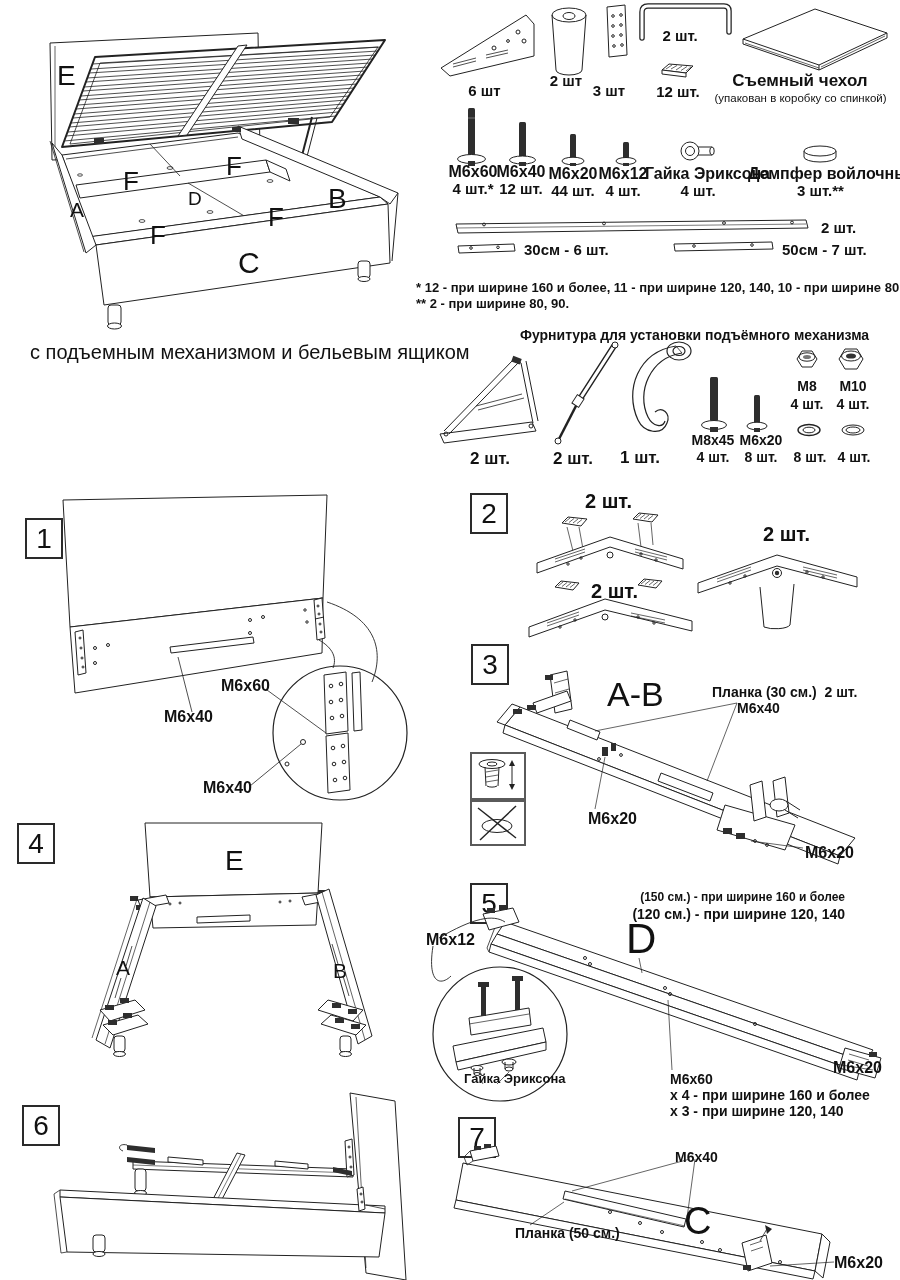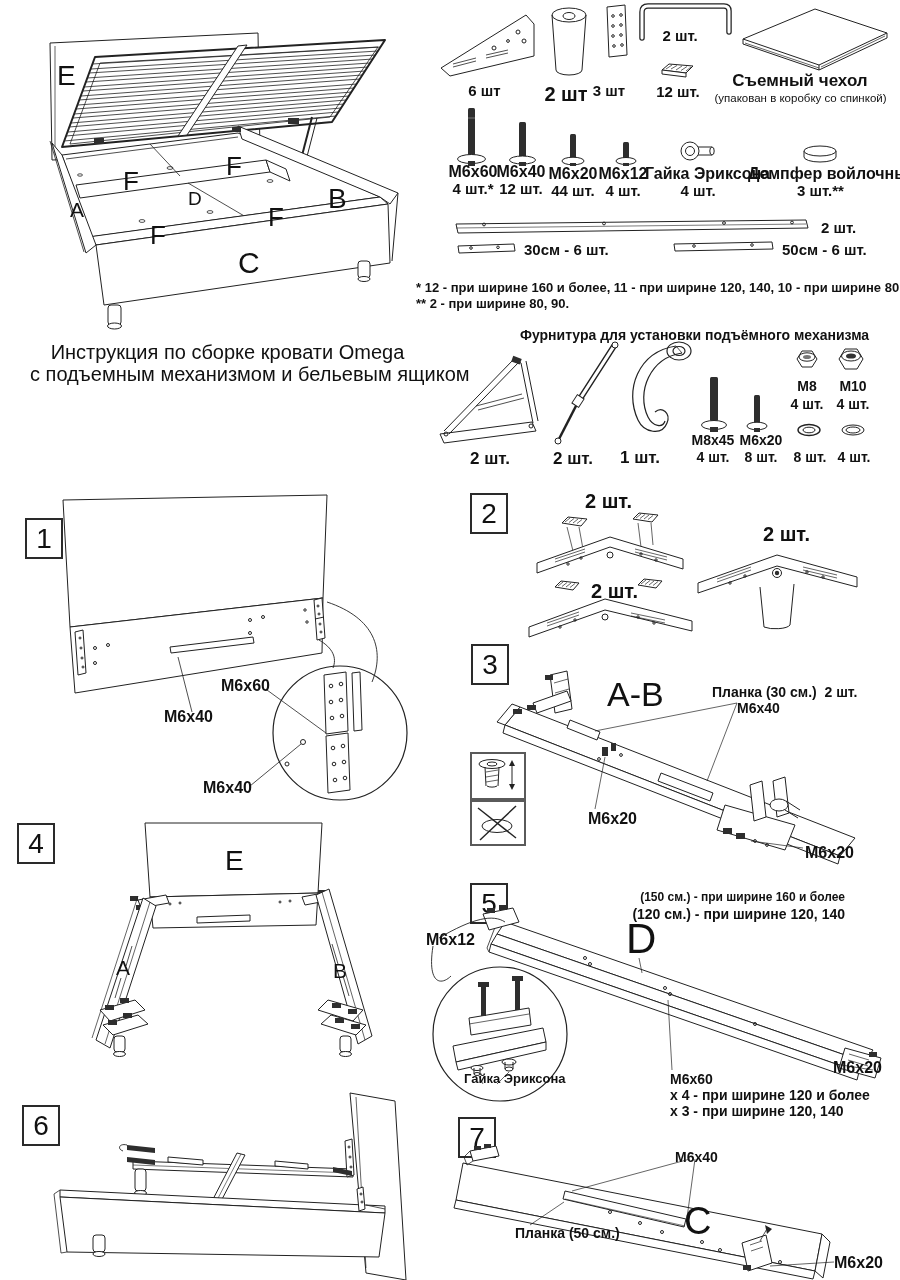--- a/index.html
+++ b/index.html
@@ -87,42 +87,41 @@
   <span class="lbl" style="left:123px;top:167px;font-size:26px">F</span>
   <span class="lbl" style="left:226px;top:152px;font-size:26px">F</span>
   <span class="lbl" style="left:70px;top:198px;font-size:21px">A</span>
   <span class="lbl" style="left:188px;top:188px;font-size:19px">D</span>
   <span class="lbl" style="left:328px;top:183px;font-size:28px">B</span>
   <span class="lbl" style="left:268px;top:203px;font-size:26px">F</span>
   <span class="lbl" style="left:150px;top:221px;font-size:26px">F</span>
   <span class="lbl" style="left:238px;top:246px;font-size:30px">C</span>
 
   <div class="lbl c" style="left:30px;top:341px;width:395px;font-size:20px">
-    <div>Инструкция по сборке кровати Omega</div>
     <div>с подъемным механизмом и бельевым ящиком</div>
   </div>
 
   <svg style="left:438px;top:10px" width="105" height="72" viewBox="0 0 105 72" stroke="#222" fill="none" stroke-width="1">
     <path d="M3,58 L88,5 L96,14 L96,46 L12,66 Z" fill="#fff"></path>
     <path d="M15,57 L38,51 M15,54 L38,48" stroke-width="0.8"></path>
     <path d="M48,48 L70,43 M48,45 L70,40" stroke-width="0.8"></path>
     <circle cx="80" cy="22" r="2"></circle>
       <circle cx="86" cy="31" r="2"></circle>
       <circle cx="70" cy="31" r="1.4"></circle>
       <circle cx="56" cy="38" r="2"></circle>
   </svg>
   <span class="lbl b c" style="left:432px;top:83px;width:105px;font-size:15px">6 шт</span>
 
   <svg style="left:548px;top:6px" width="42" height="74" viewBox="0 0 42 74" stroke="#222" fill="none" stroke-width="1">
     <ellipse cx="21" cy="9" rx="17" ry="7" fill="#fff"></ellipse>
     <ellipse cx="21" cy="10" rx="6" ry="3.5"></ellipse>
     <path d="M4,9 L8,64 M38,9 L34,64"></path>
     <path d="M8,64 A 13 5 0 0 0 34,64" fill="#fff"></path>
   </svg>
-  <span class="lbl b c" style="left:527px;top:83px;width:78px;font-size:20px">2 шт</span>
+  <span class="lbl b c" style="left:527px;top:73px;width:78px;font-size:15px">2 шт</span>
 
   <svg style="left:602px;top:2px" width="28" height="58" viewBox="0 0 28 58" stroke="#222" fill="none" stroke-width="1">
     <path d="M5,5 L23,3 L25,53 L7,55 Z" fill="#fff"></path>
     <circle cx="11" cy="14" r="1.3"></circle>
       <circle cx="19" cy="13" r="1.3"></circle>
     <circle cx="11" cy="24" r="1.3"></circle>
       <circle cx="19" cy="23" r="1.3"></circle>
     <circle cx="11" cy="34" r="1.3"></circle>
       <circle cx="19" cy="33" r="1.3"></circle>
     <circle cx="12" cy="44" r="1.3"></circle>
@@ -211,21 +210,21 @@
     <circle cx="15" cy="7" r="1.3"></circle>
       <circle cx="42" cy="6.3" r="1.3"></circle>
   </svg>
   <span class="lbl b" style="left:524px;top:242px;font-size:15px">30см - 6 шт.</span>
 
   <svg style="left:672px;top:239px" width="104" height="16" viewBox="0 0 104 16" stroke="#222" fill="none" stroke-width="1">
     <path d="M2,5 L100,3 L101,10 L3,12 Z" fill="#fff"></path>
     <circle cx="22" cy="7" r="1.3"></circle>
       <circle cx="80" cy="6" r="1.3"></circle>
   </svg>
-  <span class="lbl b" style="left:782px;top:242px;font-size:15px">50см - 6 шт.</span>
+  <span class="lbl b" style="left:782px;top:242px;font-size:15px">50см - 7 шт.</span>
 
   <span class="lbl b" style="left:416px;top:281px;font-size:13px">* 12 - при ширине 160 и более, 11 - при ширине 120, 140, 10 - при ширине 80, 90.</span>
   <span class="lbl b" style="left:416px;top:297px;font-size:13px">** 2 - при ширине 80, 90.</span>
 
   <span class="lbl b c" style="left:520px;top:328px;width:292px;font-size:14px">Фурнитура для установки подъёмного механизма</span>
 
   <svg style="left:436px;top:344px" width="112" height="102" viewBox="0 0 112 102" stroke="#222" fill="none" stroke-width="1">
     <path d="M4,90 L96,78 L100,87 L8,99 Z" fill="#fff"></path>
     <path d="M8,87 L78,15 M13,90 L83,18"></path>
     <path d="M78,15 L85,19 M85,19 L97,79 M90,17 L102,77"></path>
@@ -565,21 +564,21 @@
     <ellipse cx="84" cy="191" rx="4" ry="2"></ellipse>
     <line x1="54" y1="198" x2="58" y2="206" stroke-width="0.7"></line>
     <line x1="84" y1="194" x2="72" y2="206" stroke-width="0.7"></line>
   </svg>
   <span class="lbl b" style="right:55px;top:891px;font-size:12px">(150 см.) - при ширине 160 и более</span>
   <span class="lbl b" style="right:55px;top:907px;font-size:14px">(120 см.) - при ширине 120, 140</span>
   <span class="lbl" style="left:626px;top:915px;font-size:42px">D</span>
   <span class="lbl b" style="left:426px;top:931px;font-size:16px">M6x12</span>
   <span class="lbl b" style="left:464px;top:1072px;font-size:13px">Гайка Эриксона</span>
   <span class="lbl b" style="left:670px;top:1072px;font-size:14px">M6x60</span>
-  <span class="lbl b" style="left:670px;top:1088px;font-size:14px">х 4 - при ширине 120 и более</span>
+  <span class="lbl b" style="left:670px;top:1088px;font-size:14px">х 4 - при ширине 160 и более</span>
   <span class="lbl b" style="left:670px;top:1104px;font-size:14px">х 3 - при ширине 120, 140</span>
   <span class="lbl b" style="left:833px;top:1059px;font-size:16px">M6x20</span>
 
   <div class="stepnum" style="left:22px;top:1105px">
       <span>6</span>
     </div>
   <svg style="left:15px;top:1085px" width="430" height="195" viewBox="0 0 430 195" stroke="#222" fill="none" stroke-width="1">
 
     <path d="M335,8 L380,16 L391,195 L351,188 Z" fill="#fff"></path>
     <line x1="341" y1="12" x2="351" y2="183" stroke-width="0.7"></line>

